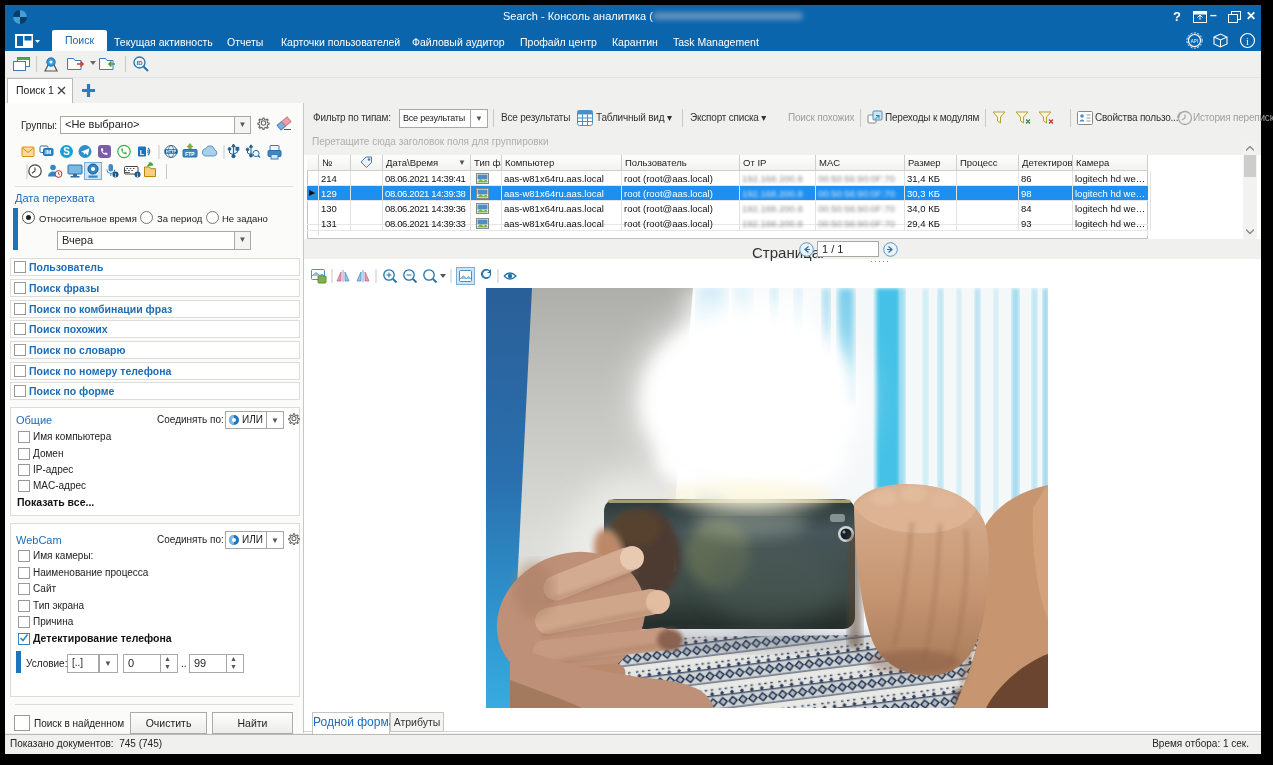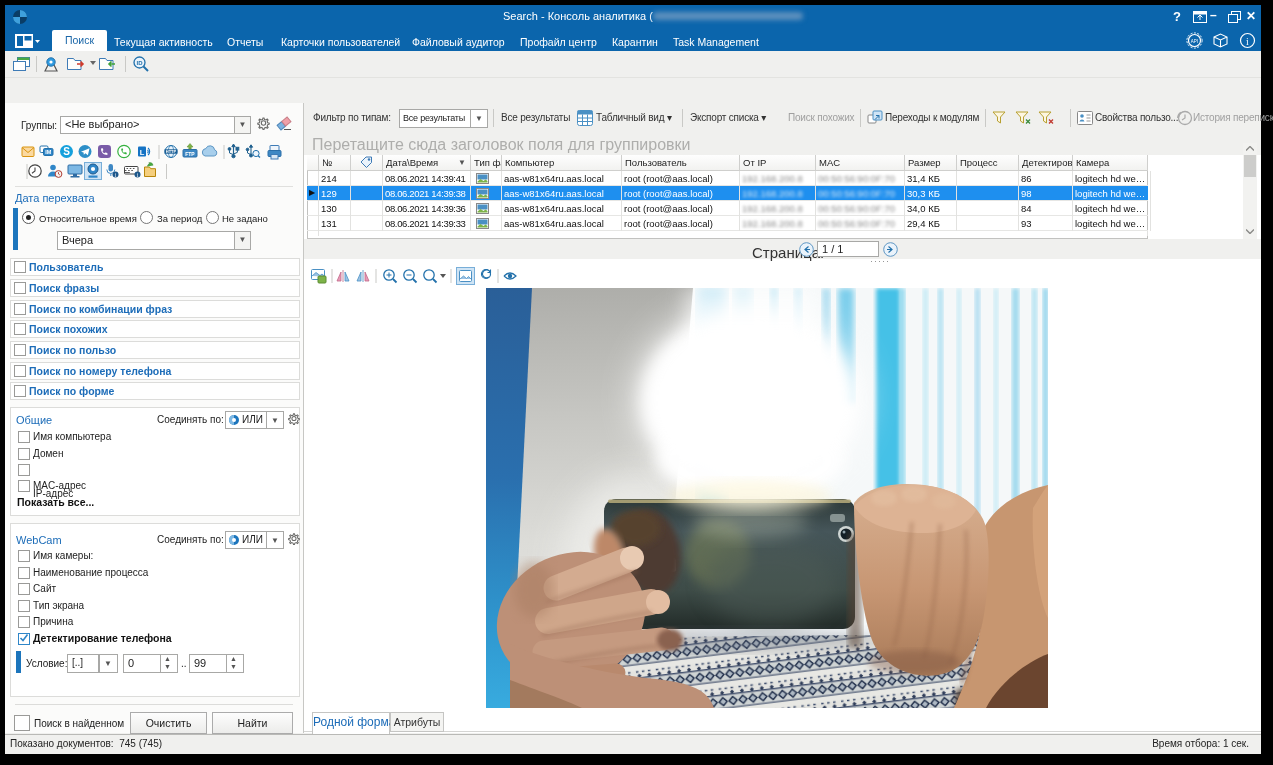--- a/index.html
+++ b/index.html
@@ -113,20 +113,30 @@
       <path d="M16 8 h-6 m2.5 -2.5 L10 8 l2.5 2.5" stroke="#3ea03a" stroke-width="1.6" fill="none"></path>
     </svg>
     <div class="sep" style="left:120px;top:5px;height:16px;"></div>
     <svg class="abs" style="left:127px;top:4px" width="18" height="18" viewBox="0 0 18 18">
         <circle cx="7.5" cy="7.5" r="5.5" fill="#eaf3fb" stroke="#2271ab" stroke-width="1.3"></circle>
         <line x1="11.5" y1="11.5" x2="16" y2="16" stroke="#2271ab" stroke-width="2"></line>
         <text x="7.5" y="10" font-size="6" font-weight="bold" fill="#2271ab" text-anchor="middle" font-family="Liberation Sans">ID</text>
       </svg>
   </div>
 
+  <div id="tabrow" class="abs">
+    <div class="abs" style="left:2px;top:0px;width:66px;height:25px;background:#fff;border:1px solid #b9b9b6;border-bottom:none;box-sizing:border-box;"></div>
+    <div class="abs" style="left:11px;top:6px;font-size:10.5px;color:#222;">Поиск 1</div>
+    <svg class="abs" style="left:52px;top:8px" width="9" height="9" viewBox="0 0 9 9">
+        <path d="M1 1 L8 8 M8 1 L1 8" stroke="#444" stroke-width="1.4"></path>
+      </svg>
+    <svg class="abs" style="left:76px;top:5px" width="15" height="15" viewBox="0 0 15 15">
+        <path d="M7.5 1 V14 M1 7.5 H14" stroke="#2b7bc2" stroke-width="3.2"></path>
+      </svg>
+  </div>
 
   <div id="lpanel" class="abs">
     <div class="abs glab" style="left:16px;top:17px;">Группы:</div>
     <div class="combo" style="left:55px;top:13px;width:189px;height:16px;">
       <div class="abs" style="left:4px;top:1px;font-size:11px;color:#222;">&lt;Не выбрано&gt;</div>
       <div class="combobtn" style="line-height:15px;">▼</div>
     </div>
     <svg class="abs" style="left:250px;top:12px" width="16" height="16" viewBox="0 0 16 16">
         <path d="M8 3 l1 0 l.5 1.5 l1.5 .5 l1.2 -.9 l.9.9 l-.9 1.2 l.5 1.5 l1.5 .5 l0 1 l-1.5 .5 l-.5 1.5 l.9 1.2 l-.9 .9 l-1.2 -.9 l-1.5 .5 l-.5 1.5 l-1 0 l-.5 -1.5 l-1.5 -.5 l-1.2 .9 l-.9 -.9 l.9 -1.2 l-.5 -1.5 l-1.5 -.5 l0 -1 l1.5 -.5 l.5 -1.5 l-.9 -1.2 l.9 -.9 l1.2 .9 l1.5 -.5 Z" fill="none" stroke="#6b6b69" stroke-width="1.1"></path>
         <circle cx="8.5" cy="8" r="2.2" fill="none" stroke="#6b6b69" stroke-width="1.1"></circle>
@@ -268,21 +278,21 @@
     <div class="cbox" style="top:176px;">
         <div class="cb" style="left:3px;top:2px;"></div>
         <div class="cblab">Поиск фразы</div>
       </div>
     <div class="cbox" style="top:217px;">
         <div class="cb" style="left:3px;top:2px;"></div>
         <div class="cblab">Поиск похожих</div>
       </div>
     <div class="cbox" style="top:238px;">
         <div class="cb" style="left:3px;top:2px;"></div>
-        <div class="cblab">Поиск по пользо</div>
+        <div class="cblab">Поиск по словарю</div>
       </div>
     <div class="cbox" style="top:259px;">
         <div class="cb" style="left:3px;top:2px;"></div>
         <div class="cblab">Поиск по номеру телефона</div>
       </div>
     <div class="cbox" style="top:279px;">
         <div class="cb" style="left:3px;top:2px;"></div>
         <div class="cblab">Поиск по форме</div>
       </div>
 
@@ -300,21 +310,21 @@
       </div>
     <div class="combo" style="left:261px;top:308px;width:16px;height:16px;">
         <div class="abs" style="left:4px;top:4px;font-size:8px;color:#555;">▼</div>
       </div>
     <svg class="abs" style="left:281px;top:308px" width="15" height="15" viewBox="0 0 16 16">
         <path d="M8 3 l1 0 l.5 1.5 l1.5 .5 l1.2 -.9 l.9.9 l-.9 1.2 l.5 1.5 l1.5 .5 l0 1 l-1.5 .5 l-.5 1.5 l.9 1.2 l-.9 .9 l-1.2 -.9 l-1.5 .5 l-.5 1.5 l-1 0 l-.5 -1.5 l-1.5 -.5 l-1.2 .9 l-.9 -.9 l.9 -1.2 l-.5 -1.5 l-1.5 -.5 l0 -1 l1.5 -.5 l.5 -1.5 l-.9 -1.2 l.9 -.9 l1.2 .9 l1.5 -.5 Z" fill="none" stroke="#6b6b69" stroke-width="1.1"></path>
         <circle cx="8.5" cy="8" r="2.2" fill="none" stroke="#6b6b69" stroke-width="1.1"></circle>
       </svg>
     <div class="cb" style="left:13px;top:328px;"></div><div class="abs glab" style="left:28px;top:328px;">Имя компьютера</div>
     <div class="cb" style="left:13px;top:345px;"></div><div class="abs glab" style="left:28px;top:345px;">Домен</div>
-    <div class="cb" style="left:13px;top:361px;"></div><div class="abs glab" style="left:28px;top:361px;margin-top:24px;">IP-адрес</div>
+    <div class="cb" style="left:13px;top:361px;"></div><div class="abs glab" style="left:28px;top:361px;">IP-адрес</div>
     <div class="cb" style="left:13px;top:377px;"></div><div class="abs glab" style="left:28px;top:377px;">MAC-адрес</div>
     <div class="abs" style="left:12px;top:393px;font-size:10.5px;color:#111;font-weight:bold;">Показать все...</div>
 
     
     <div class="abs" style="left:5px;top:420px;width:288px;height:172px;border:1px solid #dcdcda;background:#fff;"></div>
     <div class="abs bluetxt" style="left:11px;top:431px;font-size:11px;">WebCam</div>
     <div class="abs glab" style="left:152px;top:431px;">Соединять по:</div>
     <div class="combo" style="left:220px;top:428px;width:40px;height:16px;">
         <svg class="abs" style="left:2px;top:2px" width="12" height="12" viewBox="0 0 12 12">
           <circle cx="6" cy="6" r="5" fill="#1c75bc"></circle>
@@ -421,21 +431,21 @@
           <path d="M9.5 5 h4 M9.5 8 h4 M9.5 11 h4" stroke="#999"></path>
         </svg>
       <div class="ttxt" style="left:791px;">Свойства пользо...</div>
       <svg class="abs" style="left:873px;top:7px" width="16" height="16" viewBox="0 0 16 16">
           <circle cx="8" cy="8" r="6.5" fill="none" stroke="#aaa" stroke-width="1.3"></circle>
           <path d="M8 4.5 V8 L5 10" fill="none" stroke="#aaa" stroke-width="1.2"></path>
           <path d="M1 8 a7 7 0 0 1 3 -5.5" fill="none" stroke="#aaa" stroke-width="2"></path>
         </svg>
       <div class="ttxt gtxt" style="left:889px;">История переписки</div>
     </div>
-    <div class="abs" style="left:8px;top:33px;font-size:16px;color:#aeaeac;">Перетащите сюда заголовок поля для группировки</div>
+    <div class="abs" style="left:8px;top:33px;font-size:10px;color:#aeaeac;">Перетащите сюда заголовок поля для группировки</div>
 
     <div class="abs" style="left:3px;top:52px;width:841px;height:84px;border:1px solid #c2c2c0;border-right:1px solid #c2c2c0;background:#fff;box-sizing:border-box;"></div>
 
     <div class="hcell" style="left:3px;width:12px;">&nbsp;</div>
     <div class="hcell" style="left:15px;width:32px;">№</div>
     <div class="hcell" style="left:47px;width:32px;"><svg width="13" height="13" viewBox="0 0 13 13" style="margin-left:6px;margin-top:1px;">
           <path d="M1 6 L6 1 H11.5 V6.5 L6.5 11.5 Z" fill="#eaf3fb" stroke="#3e7bb6"></path>
           <circle cx="9" cy="3.5" r="1.2" fill="#3e7bb6"></circle>
         </svg></div>
     <div class="hcell" style="left:79px;width:88px;">Дата\Время<span style="position:absolute;right:4px;top:0;color:#555;font-size:8px;">▼</span></div>
@@ -482,21 +492,21 @@
         <div class="cell" style="left:195px;width:120px;">aas-w81x64ru.aas.local</div>
         <div class="cell" style="left:315px;width:118px;">root (root@aas.local)</div>
         <div class="cell" style="left:433px;width:76px;"><span style="filter:blur(1.5px);color:#d5e6f5;">192.168.200.8</span></div>
         <div class="cell" style="left:509px;width:89px;"><span style="filter:blur(1.5px);color:#d5e6f5;">00:50:56:90:0F:70</span></div>
         <div class="cell" style="left:598px;width:52px;">30,3 КБ</div>
         <div class="cell" style="left:650px;width:62px;"></div>
         <div class="cell" style="left:712px;width:54px;">98</div>
         <div class="cell" style="left:766px;width:78px;">logitech hd we…</div>
         <div class="abs" style="left:2px;top:2px;font-size:8px;color:#111;">▶</div>
       </div>
-    <div class="abs" style="left:3px;top:98px;width:841px;height:15px;border-bottom:1px solid #e6e6e4;box-sizing:border-box;">
+    <div class="abs" style="left:3px;top:98px;width:841px;height:24px;border-bottom:1px solid #e6e6e4;box-sizing:border-box;">
         <div class="cell" style="left:0px;width:12px;"></div>
         <div class="cell" style="left:12px;width:32px;">130</div>
         <div class="cell" style="left:44px;width:32px;"></div>
         <div class="cell datec" style="left:76px;width:88px;">08.06.2021 14:39:36</div>
         <div class="cell" style="left:164px;width:31px;padding-left:0;"><svg width="13" height="11" viewBox="0 0 13 11" style="margin-left:5px;margin-top:2px">
             <rect x="0.5" y="0.5" width="12" height="10" fill="#fff" stroke="#888"></rect>
             <rect x="1.5" y="1.5" width="10" height="5" fill="#4a90c4"></rect>
             <path d="M1.5 8.5 l3 -2.5 l3 2 l2 -1.5 l2 1.5 v1.5 h-10 z" fill="#7db348"></path>
           </svg></div>
         <div class="cell" style="left:195px;width:120px;">aas-w81x64ru.aas.local</div>

